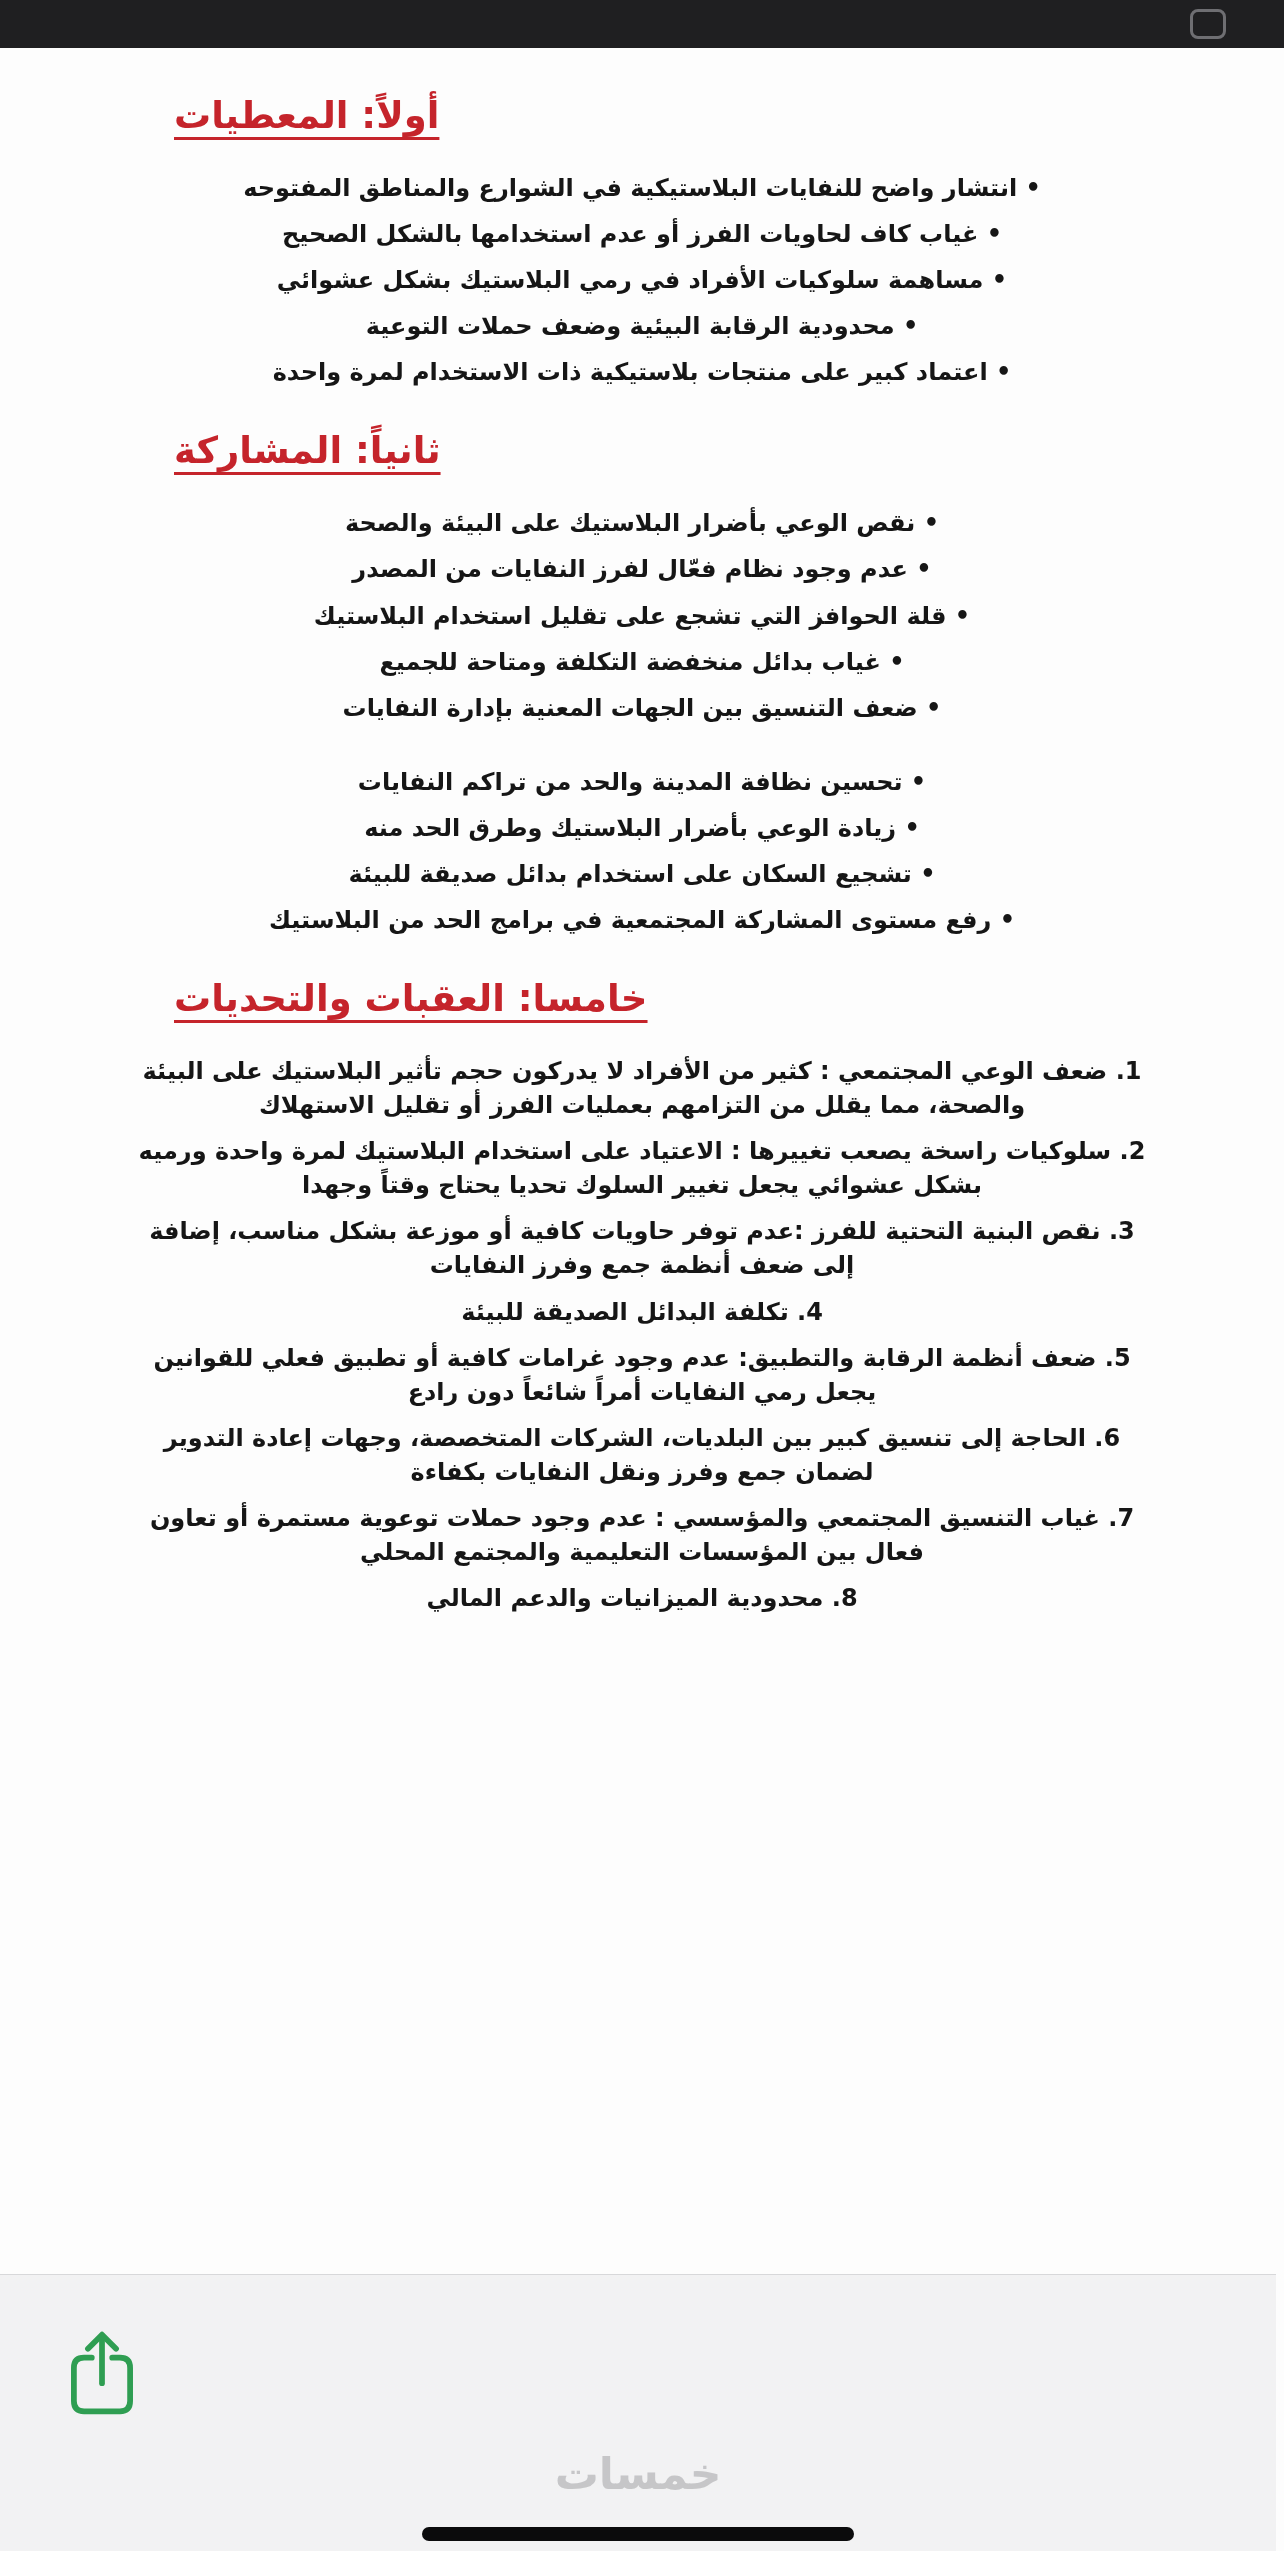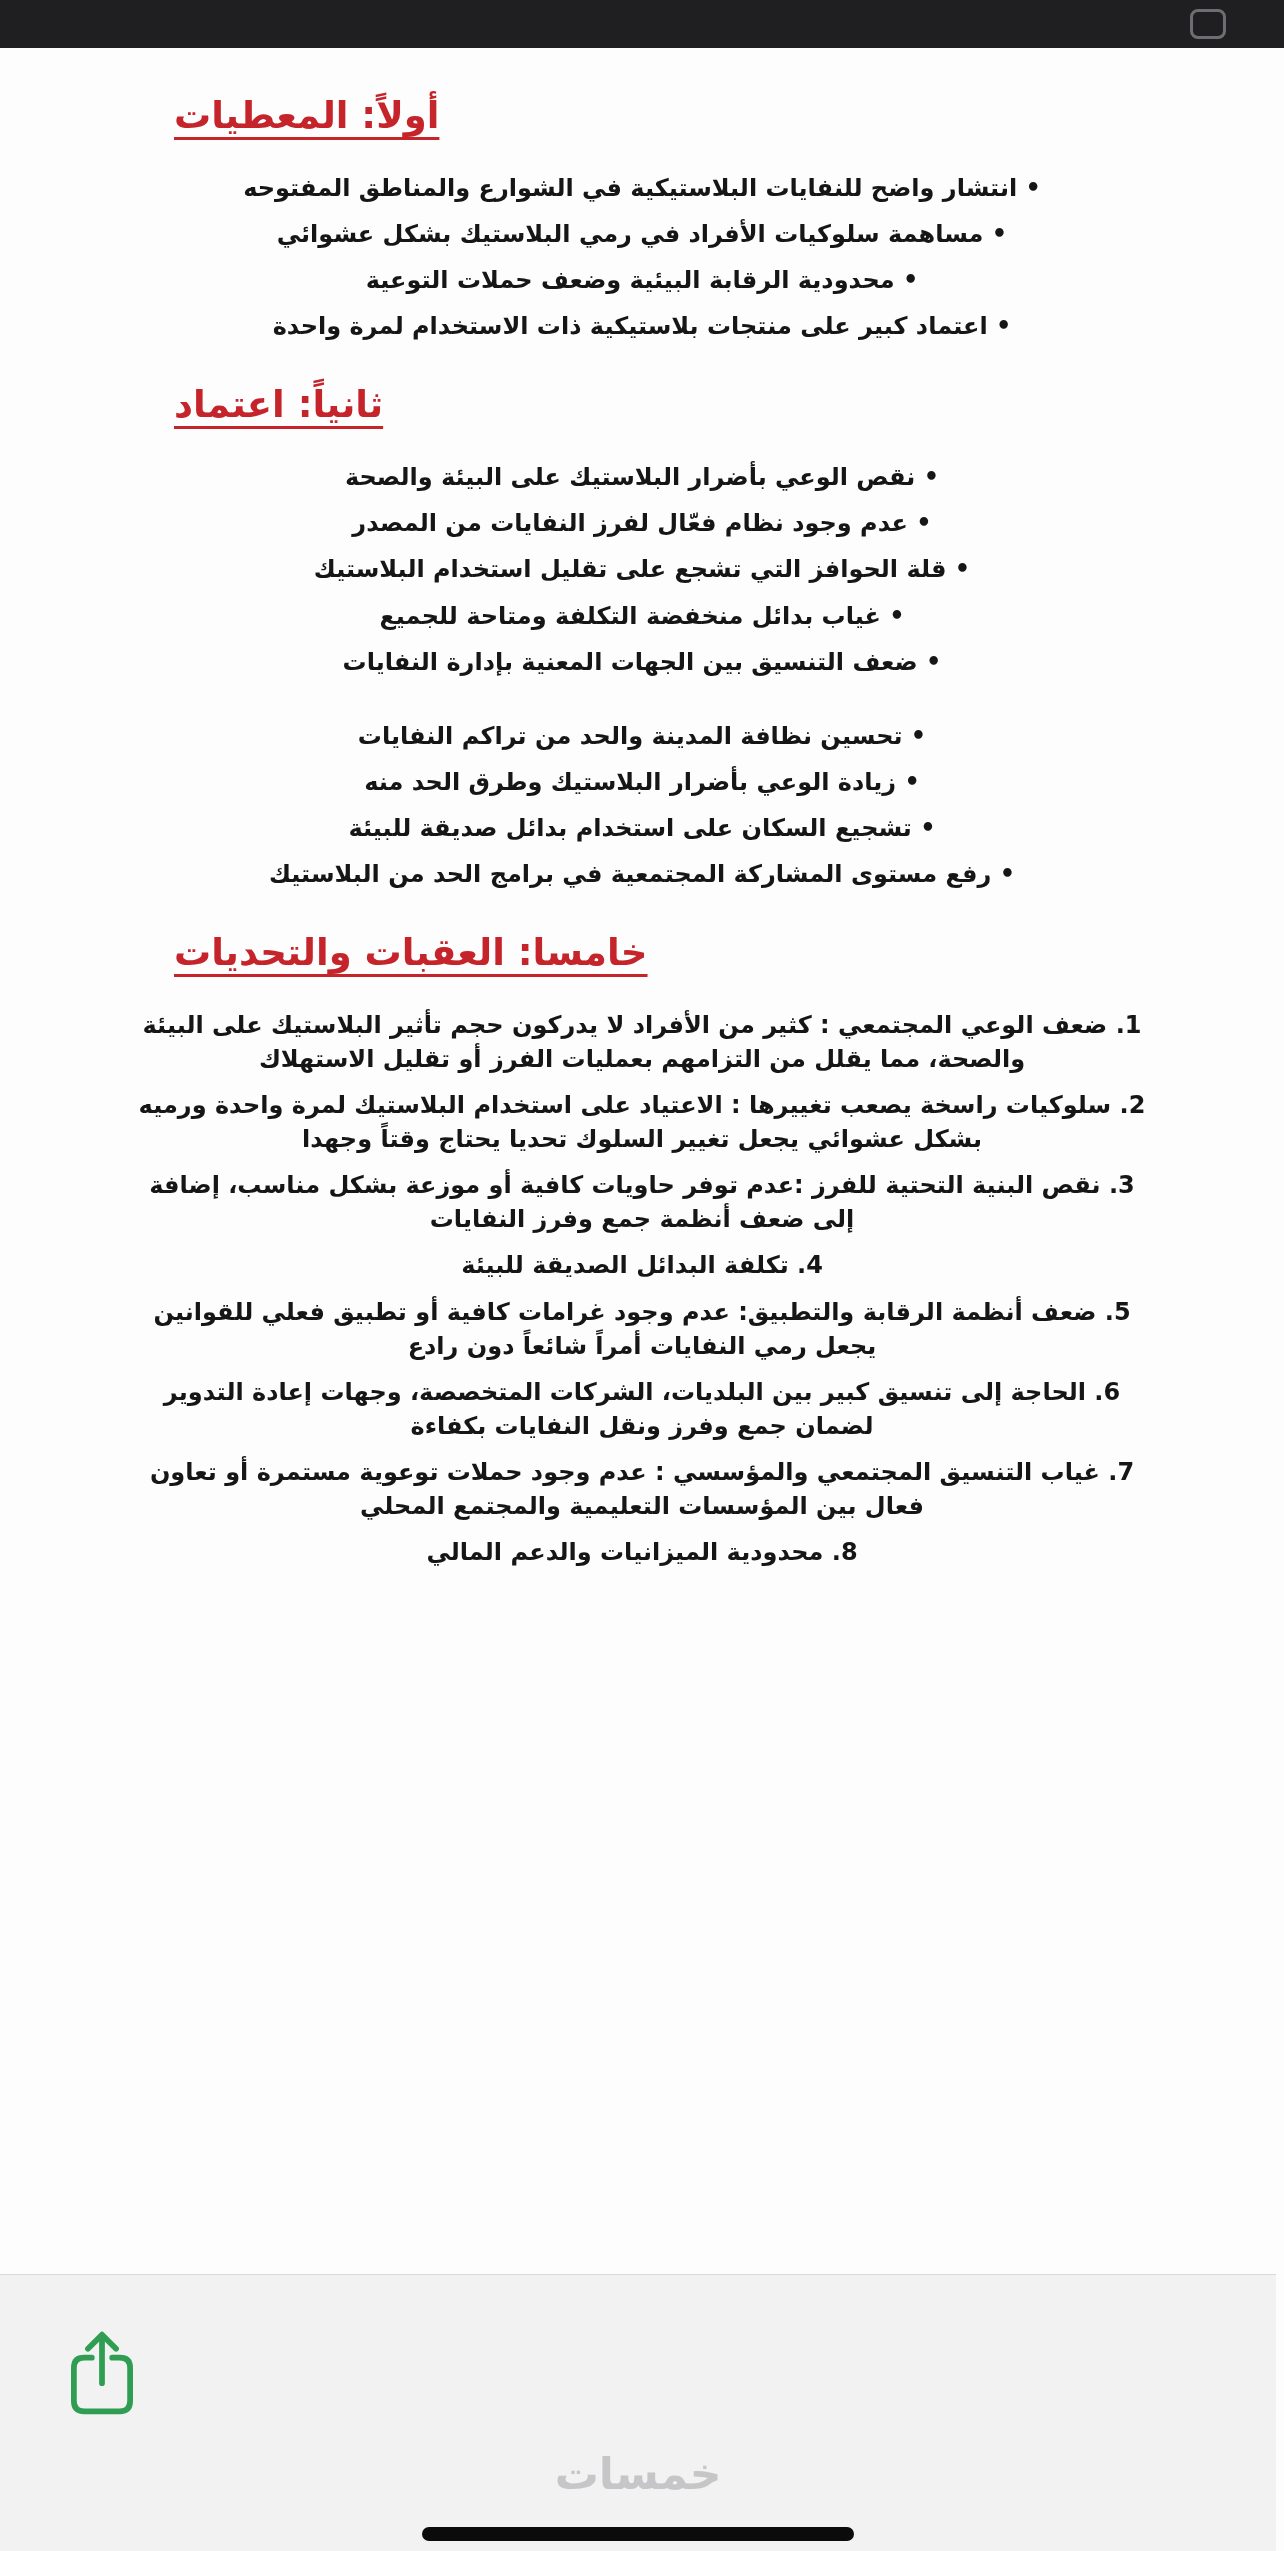--- a/index.html
+++ b/index.html
@@ -78,31 +78,32 @@
   <div class="top-bar">
     <div class="top-icon"></div>
   </div>
 
   <div class="content">
   <section class="doc-section">
     <h2 class="heading">أولاً: المعطيات</h2>
     <div class="items">
   <p class="doc-line">• انتشار واضح للنفايات البلاستيكية في الشوارع والمناطق المفتوحه</p>
 
+  <p class="doc-line">• غياب كاف لحاويات الفرز أو عدم استخدامها بالشكل الصحيح</p>
 
   <p class="doc-line">• مساهمة سلوكيات الأفراد في رمي البلاستيك بشكل عشوائي</p>
 
   <p class="doc-line">• محدودية الرقابة البيئية وضعف حملات التوعية</p>
 
   <p class="doc-line">• اعتماد كبير على منتجات بلاستيكية ذات الاستخدام لمرة واحدة</p>
 </div>
   </section>
 
   <section class="doc-section">
-    <h2 class="heading">ثانياً: اعتماد</h2>
+    <h2 class="heading">ثانياً: المشاركة</h2>
     <div class="items">
   <p class="doc-line">• نقص الوعي بأضرار البلاستيك على البيئة والصحة</p>
 
   <p class="doc-line">• عدم وجود نظام فعّال لفرز النفايات من المصدر</p>
 
   <p class="doc-line">• قلة الحوافز التي تشجع على تقليل استخدام البلاستيك</p>
 
   <p class="doc-line">• غياب بدائل منخفضة التكلفة ومتاحة للجميع</p>
 
   <p class="doc-line">• ضعف التنسيق بين الجهات المعنية بإدارة النفايات</p>

